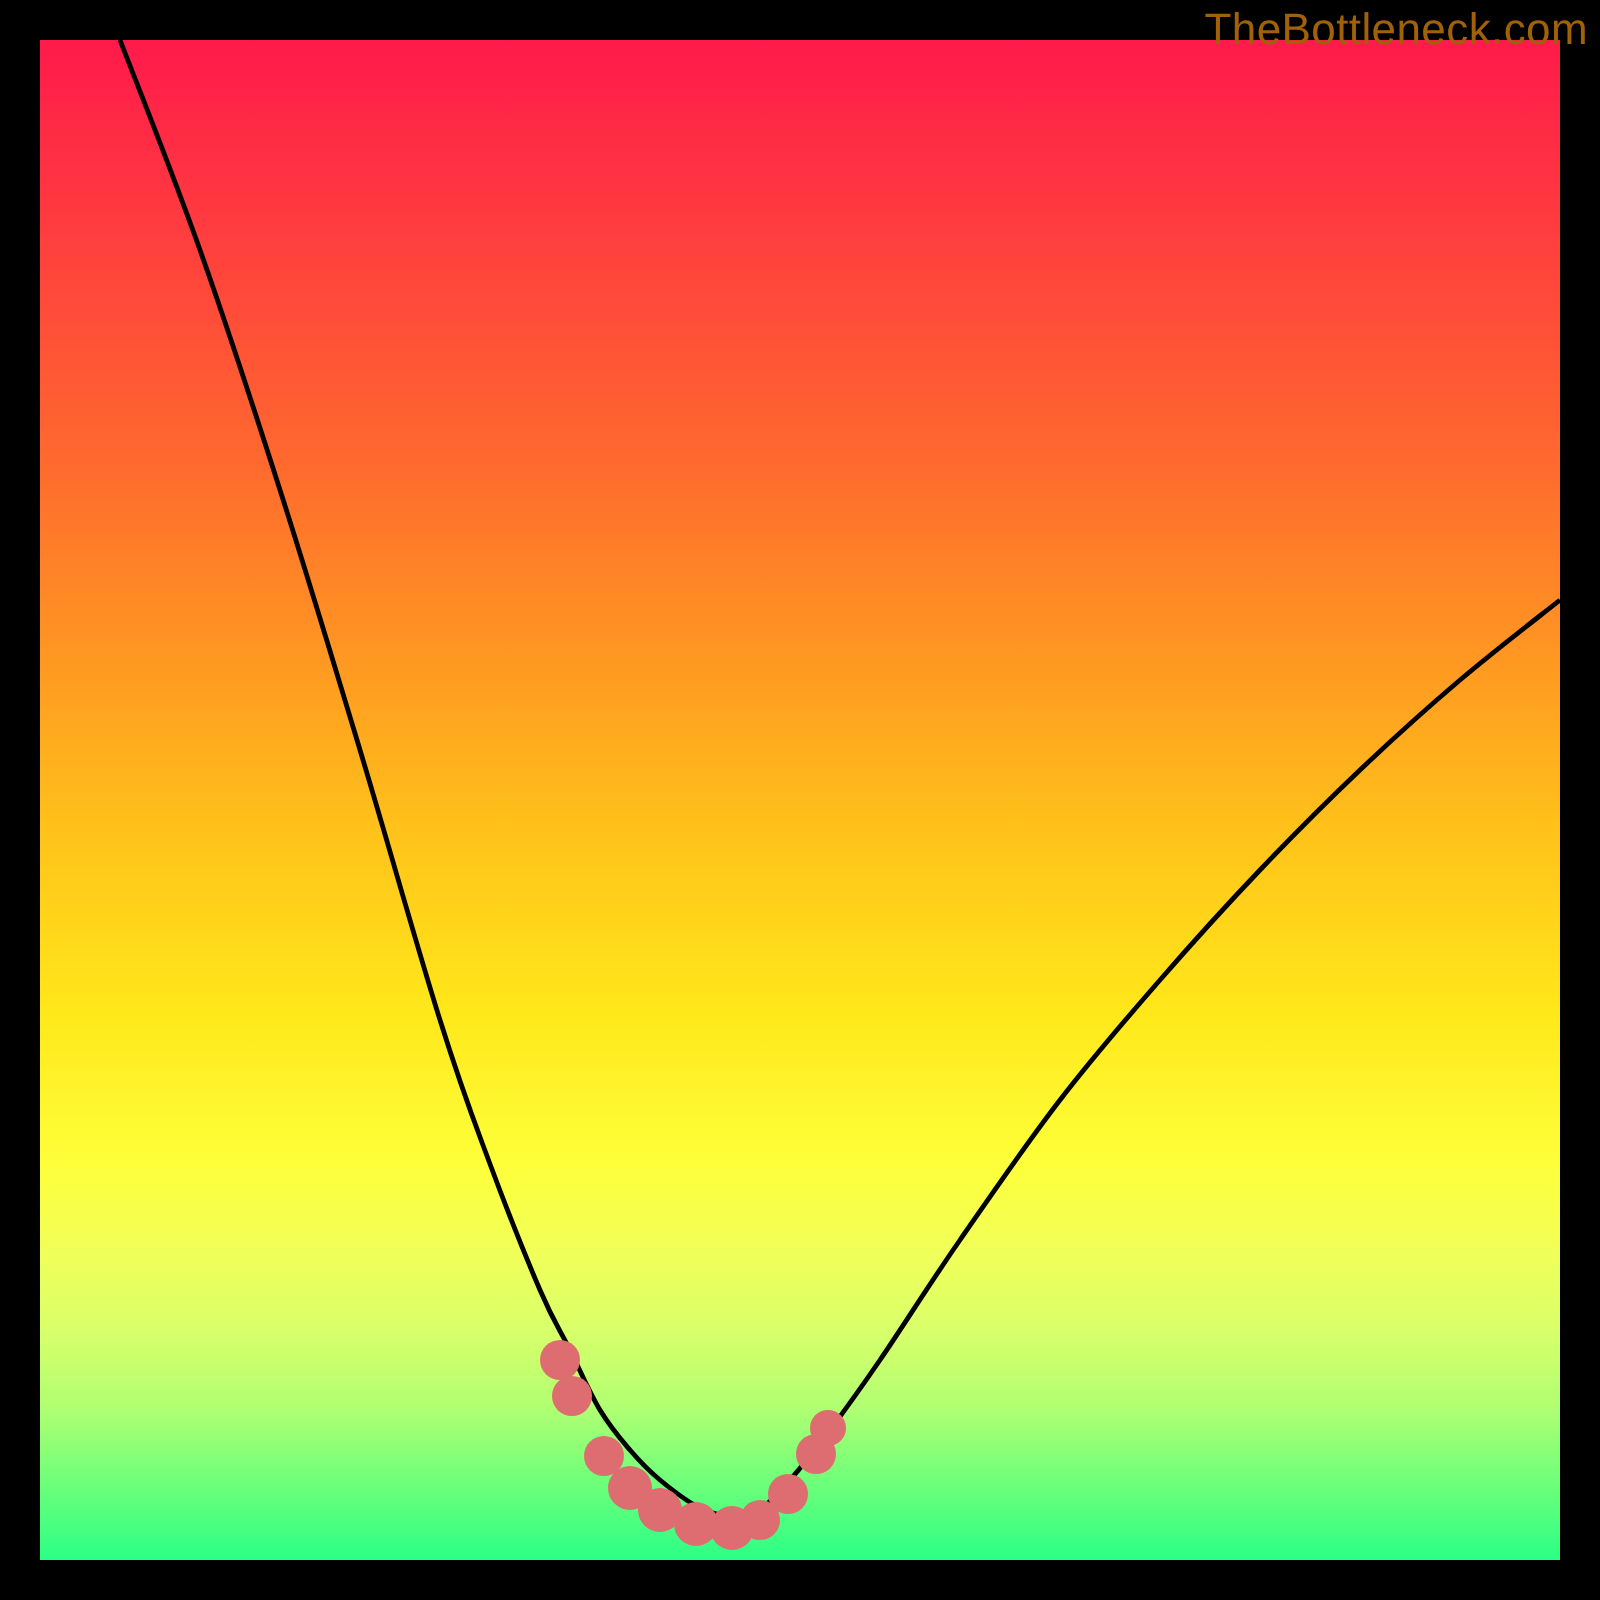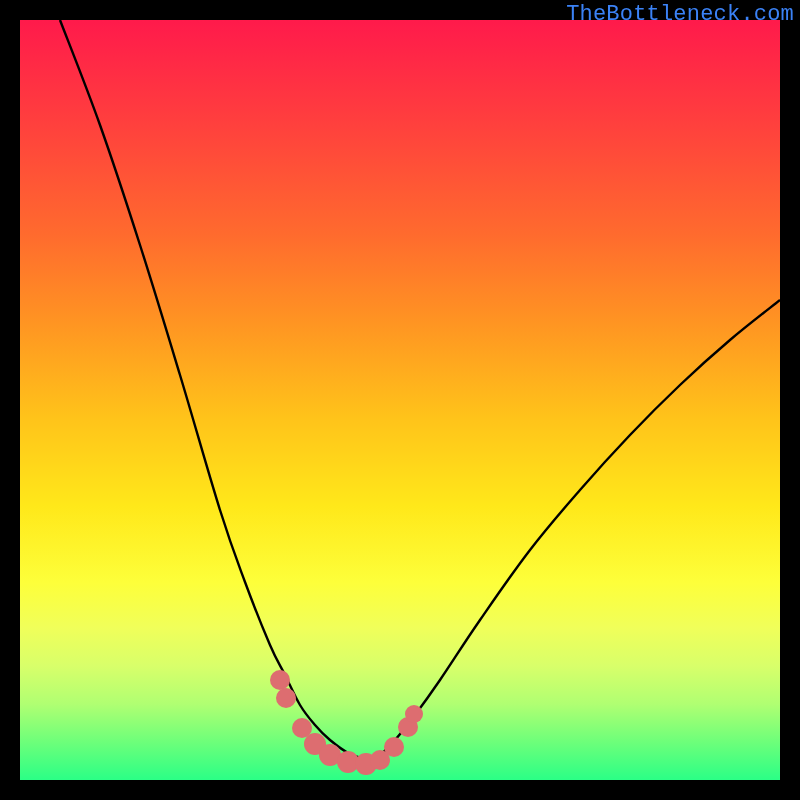--- a/index.html
+++ b/index.html
@@ -35,23 +35,23 @@
       #f0ff5a 80%,
       #d8ff6a 85%,
       #b0ff72 90%,
       #6dff7a 95%,
       #2bff86 100%);
   }
   .watermark {
     position: absolute;
     top: 2px;
     right: 6px;
-    font-family: Liberation Mono, monospace;
+    font-family: Liberation Sans, sans-serif;
     font-size: 22px;
-    color: #3b82f6;
+    color: #a16207;
     letter-spacing: 0.2px;
     user-select: none;
   }
   svg.curves {
     position: absolute;
     left: 0;
     top: 0;
     width: 760px;
     height: 760px;
   }

